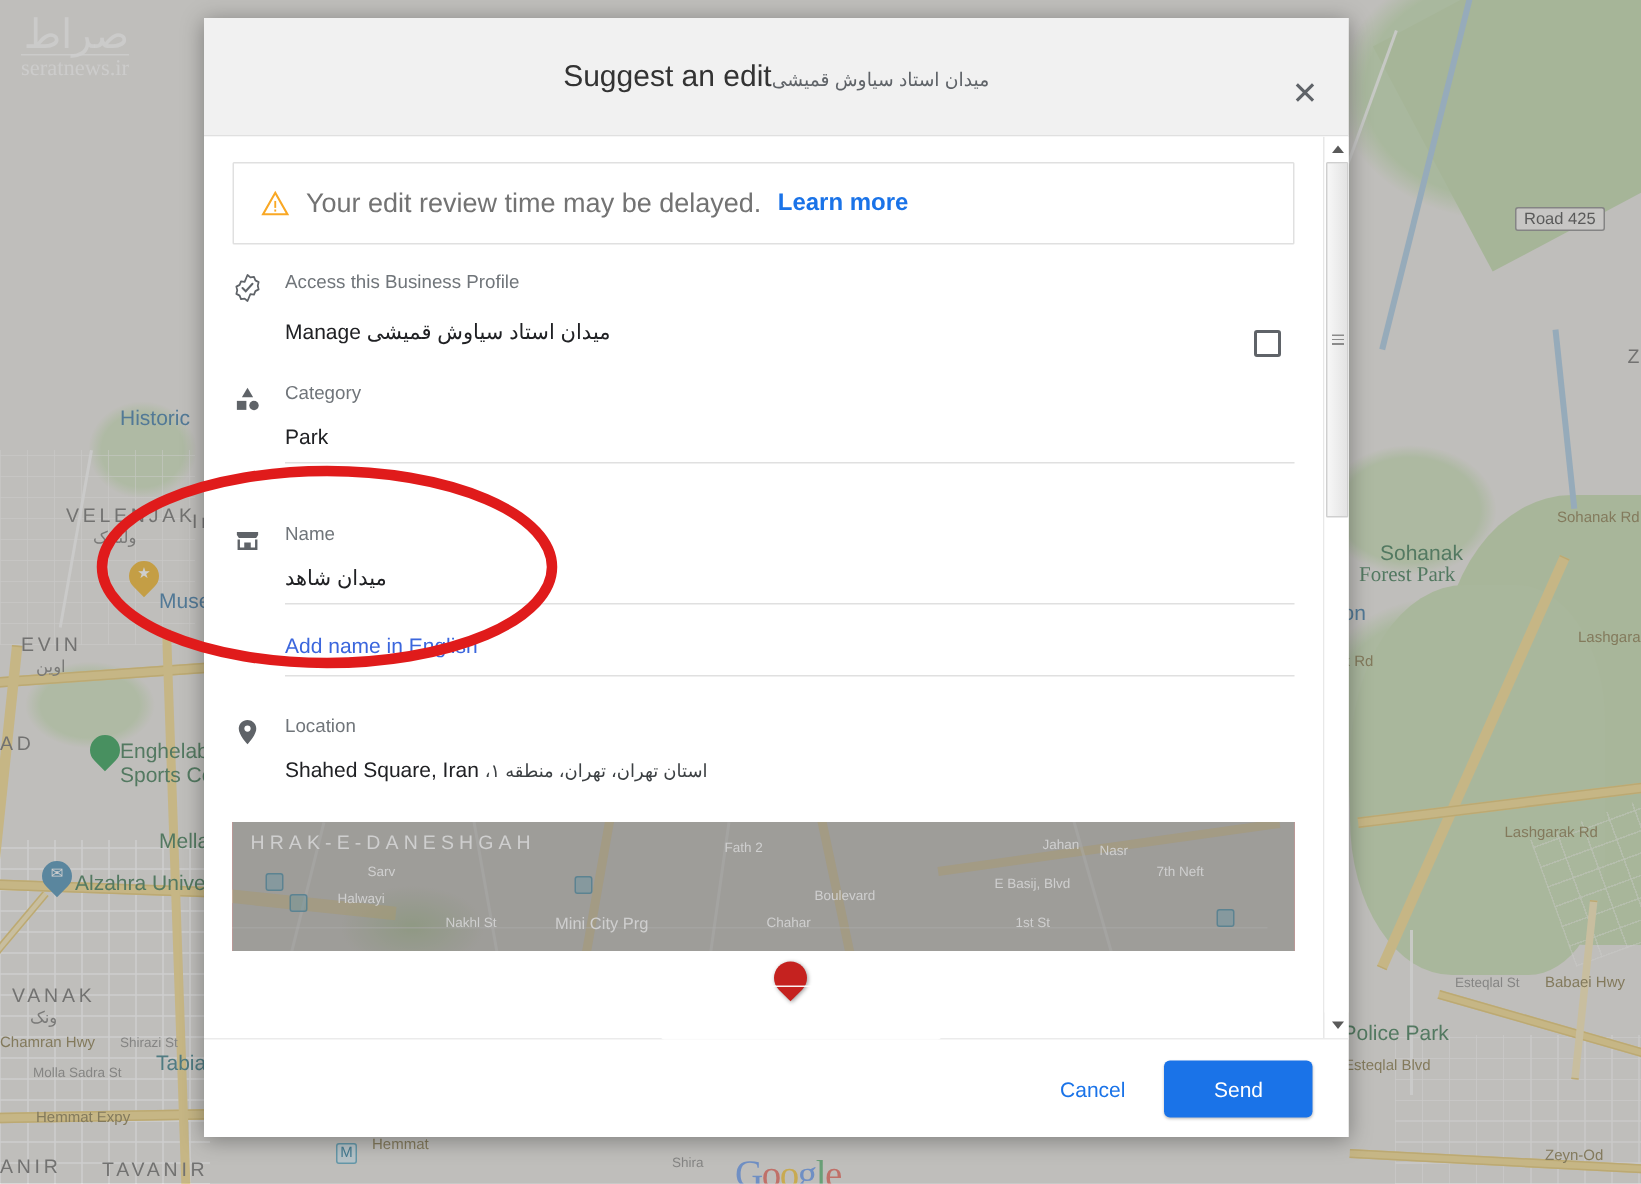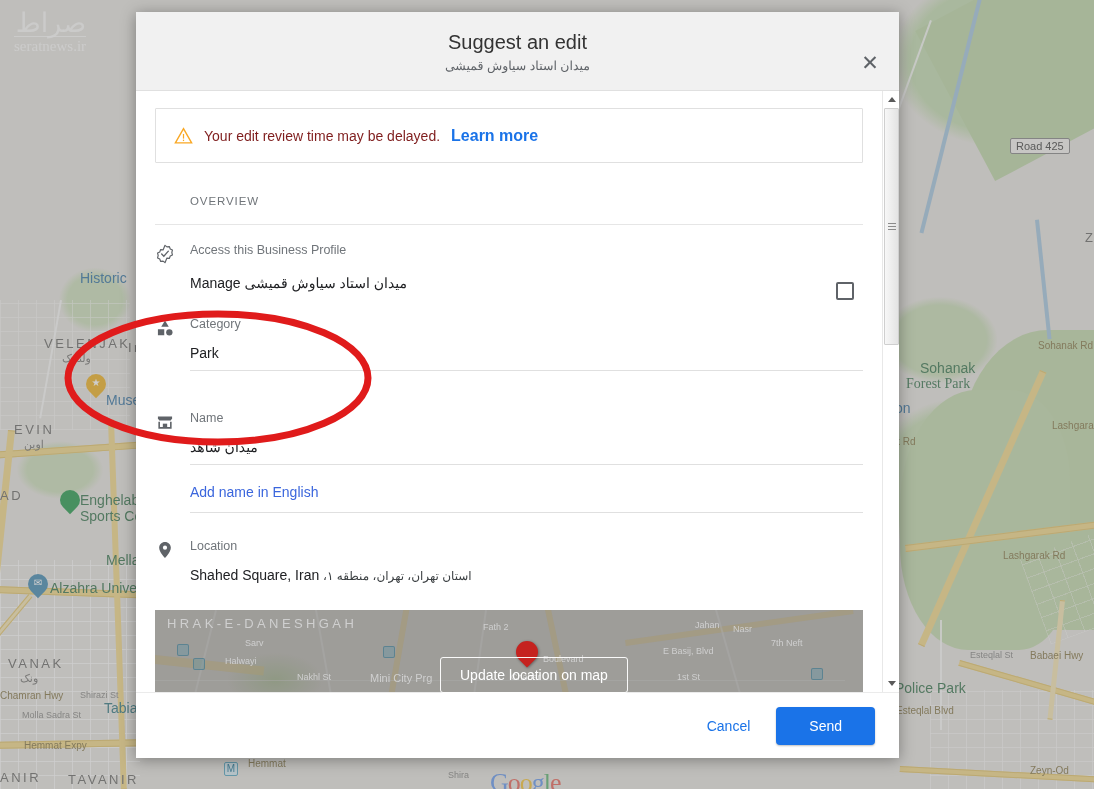--- a/index.html
+++ b/index.html
@@ -106,21 +106,21 @@
   .dialog {
     position: absolute; left: 136px; top: 12px;
     width: 763px; height: 746px;
     background: #fff;
     box-shadow: 0 2px 14px rgba(0,0,0,.35);
     display: flex; flex-direction: column;
   }
   .dlg-header {
     position: relative; height: 79px; background: #f1f1f1;
     border-bottom: 1px solid #e0e0e0;
-    display: flex; flex-direction: column; align-items: center;
+    display: flex; flex-direction: row; align-items: center;
     justify-content: center;
   }
   .dlg-title { font-size: 20px; color: #333; line-height: 26px; }
   .dlg-subtitle { font-size: 12.5px; color: #5f6368; direction: rtl; margin-top: 3px; }
   .close-btn {
     position: absolute; right: 14px; top: 36px;
     width: 30px; height: 30px; border: none; background: transparent;
     cursor: pointer; color: #5f6368; font-size: 21px; line-height: 30px;
     text-align: center; padding: 0;
   }
@@ -133,21 +133,21 @@
     overflow: hidden; padding: 0 19px;
   }
 
   .notice {
     margin-top: 17px;
     border: 1px solid #e0e0e0; background: #fff;
     height: 55px; display: flex; align-items: center; gap: 11px;
     padding: 0 18px; border-radius: 1px;
   }
   .notice .warn-ico { width: 19px; height: 17px; flex: none; }
-  .notice .txt { font-size: 14px; color: #7f1d1d; }
+  .notice .txt { font-size: 18px; color: #737373; }
   .notice .lnk { color: #1a73e8; font-weight: bold; text-decoration: none; cursor: pointer; }
 
   .section-hdr {
     font-size: 11.5px; color: #70757a; letter-spacing: .9px;
     padding: 32px 0 17px 35px;
     border-bottom: 1px solid #e6e6e6;
   }
 
   .field { display: flex; padding: 18px 0 0 0; position: relative; }
   .field .f-icon {
@@ -392,21 +392,20 @@
             <svg viewBox="0 0 24 22" width="19" height="17">
               <path d="M12 2 L22.5 20.5 L1.5 20.5 Z" fill="none" stroke="#f9a825" stroke-width="1.8"></path>
               <rect x="11.2" y="9" width="1.6" height="6" fill="#f9a825"></rect>
               <rect x="11.2" y="16.4" width="1.6" height="1.8" fill="#f9a825"></rect>
             </svg>
           </span>
           <span class="txt">Your edit review time may be delayed.</span>
           <a class="lnk">Learn more</a>
         </div>
 
-        <div class="section-hdr">OVERVIEW</div>
 
         <div class="field">
           <div class="f-icon">
             <svg viewBox="0 0 24 24" width="20" height="20">
               <path d="M12 1.6 l2.3 1.9 2.9-.4 1.1 2.8 2.6 1.4-.7 2.9.7 2.9-2.6 1.4-1.1 2.8-2.9-.4L12 22.4 9.7 20.5l-2.9.4-1.1-2.8L3.1 16.7l.7-2.9-.7-2.9 2.6-1.4 1.1-2.8 2.9.4z" fill="none" stroke="#5f6368" stroke-width="1.4" stroke-linejoin="round"></path>
               <path d="M8 12 l2.6 2.6 L16 8.6" fill="none" stroke="#5f6368" stroke-width="1.6" stroke-linecap="round"></path>
             </svg>
           </div>
           <div class="f-main">
             <div class="f-label">Access this Business Profile</div>

